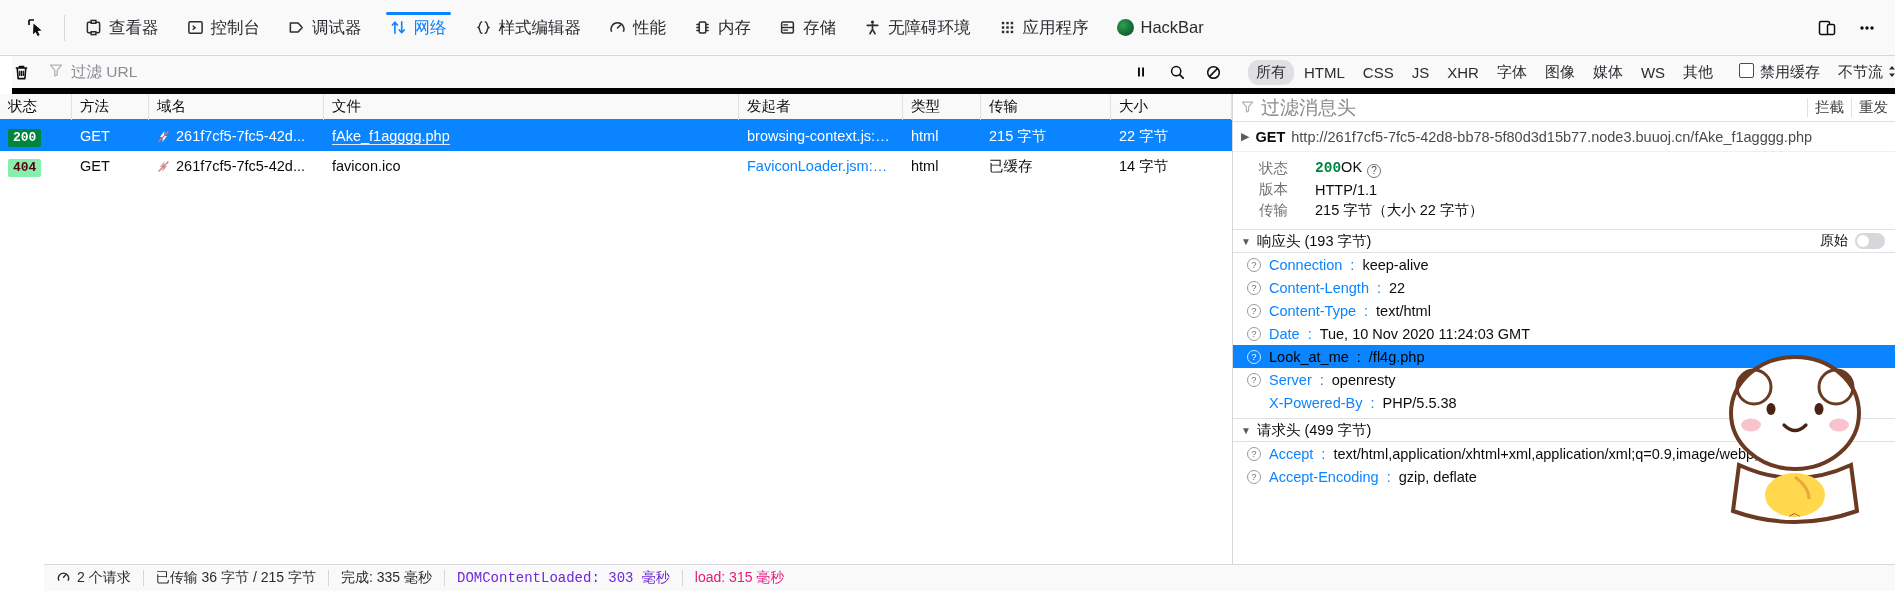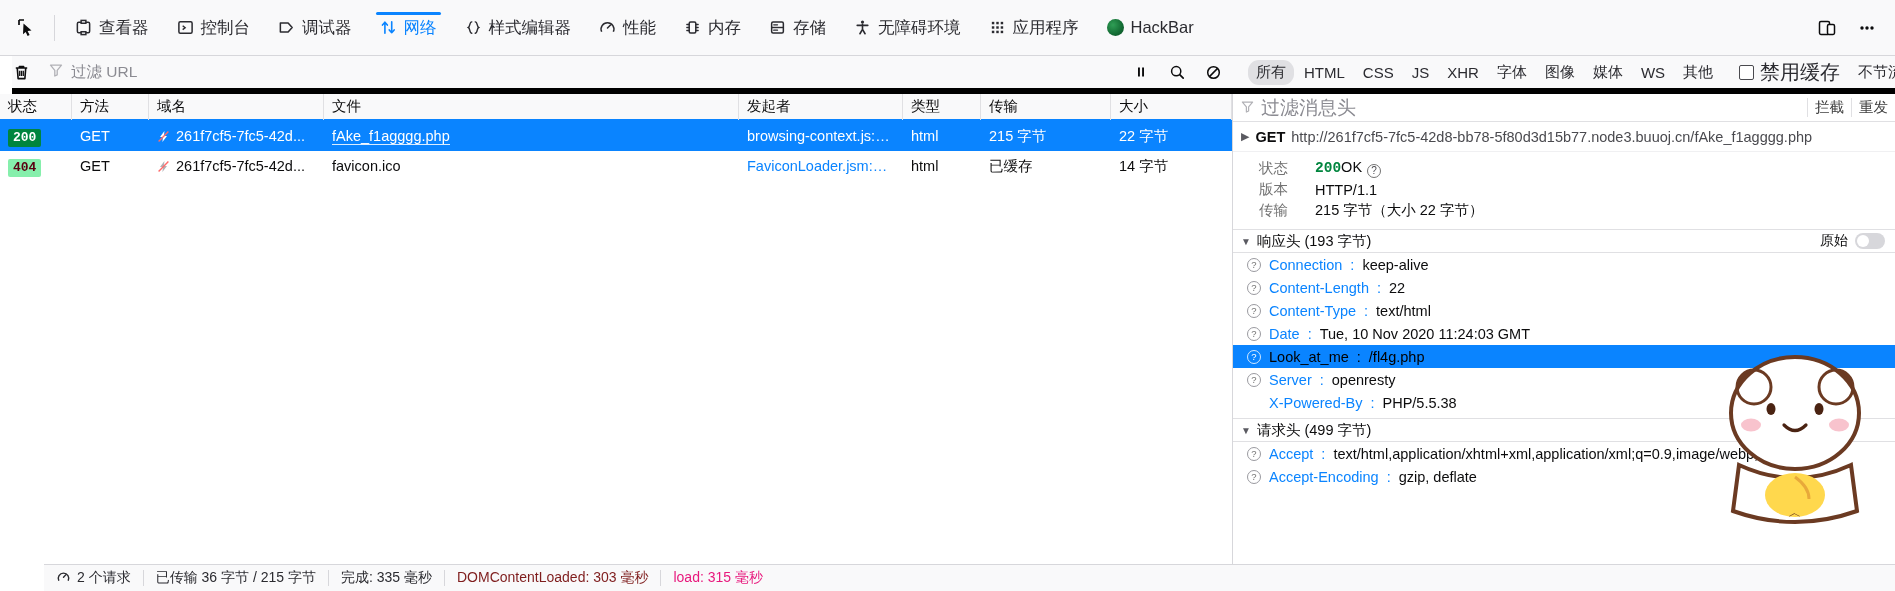--- a/index.html
+++ b/index.html
@@ -14,21 +14,21 @@
   * { box-sizing: border-box; }
 
   .app { position: relative; width: 1895px; height: 591px; background:#fff; }
 
   
   .toolbox {
     position: absolute; top: 0; left: 0; right: 0; height: 56px;
     background: #f9f9fa;
     border-bottom: 1px solid #d7d7db;
     display: flex; align-items: center;
-    padding-left: 6px;
+    padding-left: 16px;
   }
   .tb-picker {
     width: 42px; height: 40px;
     display:flex; align-items:center; justify-content:center;
     cursor: pointer;
   }
   .tb-sep {
     width: 1px; height: 26px; background: #d7d7db; margin: 0 6px;
   }
   .tb-tabs { display: flex; align-items: stretch; height: 56px; }
@@ -76,21 +76,21 @@
     width: 34px; height: 30px; display:flex; align-items:center; justify-content:center;
     cursor:pointer; border-radius:3px;
   }
   .nb-pills { display:flex; align-items:center; gap:2px; padding-left:8px; }
   .pill {
     font-size: 15px; color: #2b2b30; padding: 3px 8px; border-radius: 11px;
     cursor: pointer; white-space: nowrap;
   }
   .pill.on { background: #e0e0e3; }
   .nb-check {
-    display:flex; align-items:center; gap:6px; font-size:20px; color:#2b2b30;
+    display:flex; align-items:flex-start; gap:6px; font-size:15px; color:#2b2b30;
     cursor:pointer; padding-left: 6px; white-space: nowrap;
   }
   .cbox { width:15px; height:15px; border:1.5px solid #4a4a4f; background:#fff; border-radius:2px; }
   .nb-throttle {
     display:flex; align-items:center; gap:4px; font-size:15px; color:#2b2b30;
     cursor:pointer; padding-left: 6px; white-space: nowrap;
   }
 
   
   .main {
@@ -206,21 +206,21 @@
   .hdrrow.hl .hq { border-color:rgba(255,255,255,.8); color:#fff; }
 
   
   .statusbar {
     position:absolute; left:0; right:0; bottom:0; height:27px;
     background:#f9f9fa; border-top:1px solid #d7d7db;
     display:flex; align-items:center; font-size:14px; color:#2b2b30;margin-left:44px;
   }
   .sb-item { padding: 0 12px; display:flex; align-items:center; gap:6px; white-space:nowrap; }
   .sb-sep { width:1px; height:16px; background:#d7d7db; }
-  .sb-dom { color:#7f1d1d; }
+  .sb-dom { color:#6d28d9;font-family:Liberation Mono, monospace; }
   .sb-load { color:#e8197d; }
 
   
   .panda { position:absolute; right: 6px; bottom: 34px; width: 190px; height: 185px; pointer-events:none; }
 </style>
 </head>
 <body>
 
 <div class="app">
 

